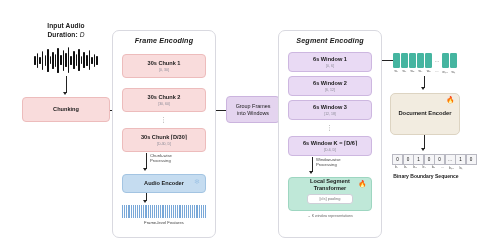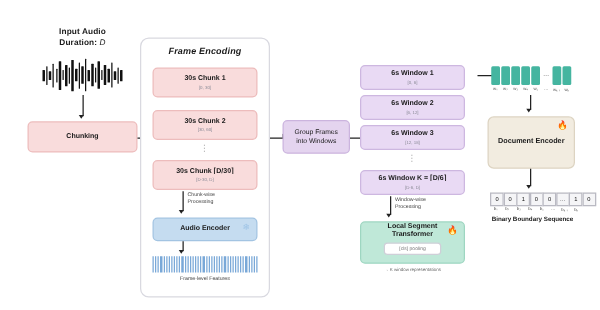--- a/index.html
+++ b/index.html
@@ -233,20 +233,23 @@
   <div class="abs purplebox" style="left:226px;top:96px;width:54px;height:27px;">
     <div class="box-lbl" style="font-weight:normal;font-size:5.4px;">
       <span>Group Frames</span><br>
       <span>into Windows</span>
     </div>
   </div>
 
   <div class="abs hline" style="left:280px;top:109.5px;width:12px;"></div>
   <div class="abs arrow-r" style="left:290px;top:107px;"></div>
 
+  <div class="abs panel" style="left:278px;top:30px;width:104px;height:208px;">
+    <div class="sec-ttl" style="margin-top:5px;">Segment Encoding</div>
+  </div>
 
   <div class="abs purplebox2" style="left:288px;top:52px;width:84px;height:20px;">
     <div class="box-lbl">6s Window 1</div>
     <div class="sub-lbl">[0, 6]</div>
   </div>
   <div class="abs purplebox2" style="left:288px;top:76px;width:84px;height:20px;">
     <div class="box-lbl">6s Window 2</div>
     <div class="sub-lbl">[6, 12]</div>
   </div>
   <div class="abs purplebox2" style="left:288px;top:100px;width:84px;height:20px;">

